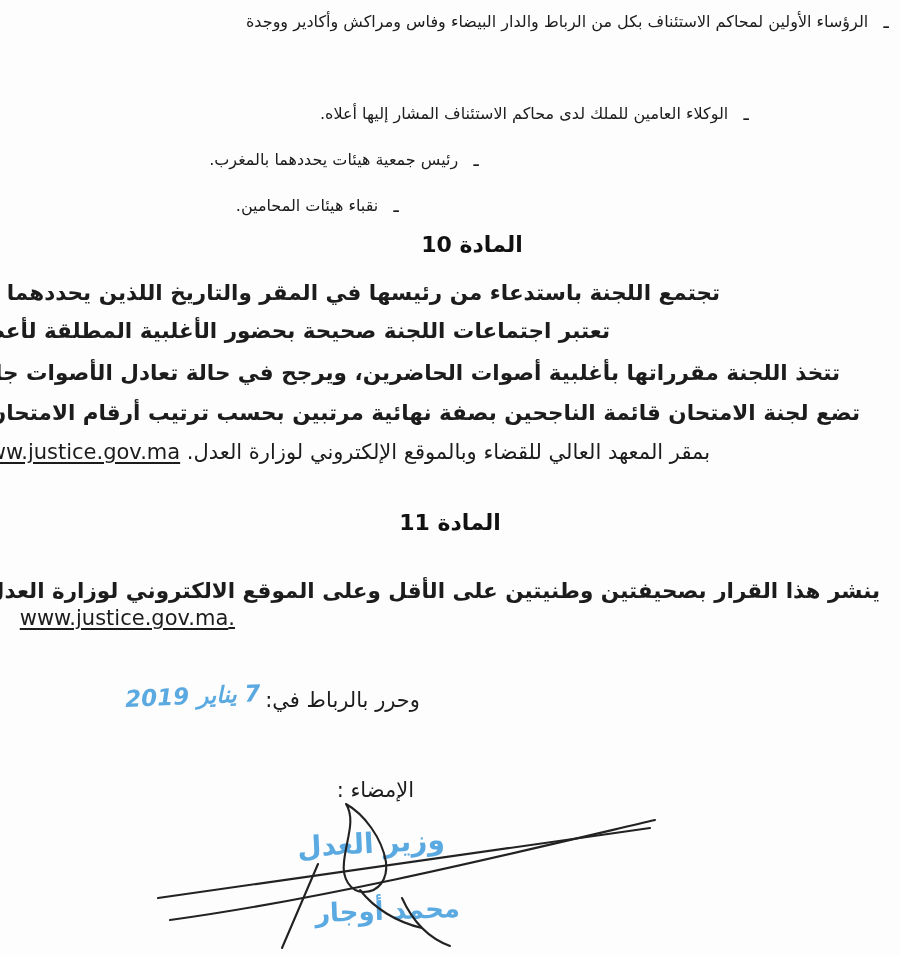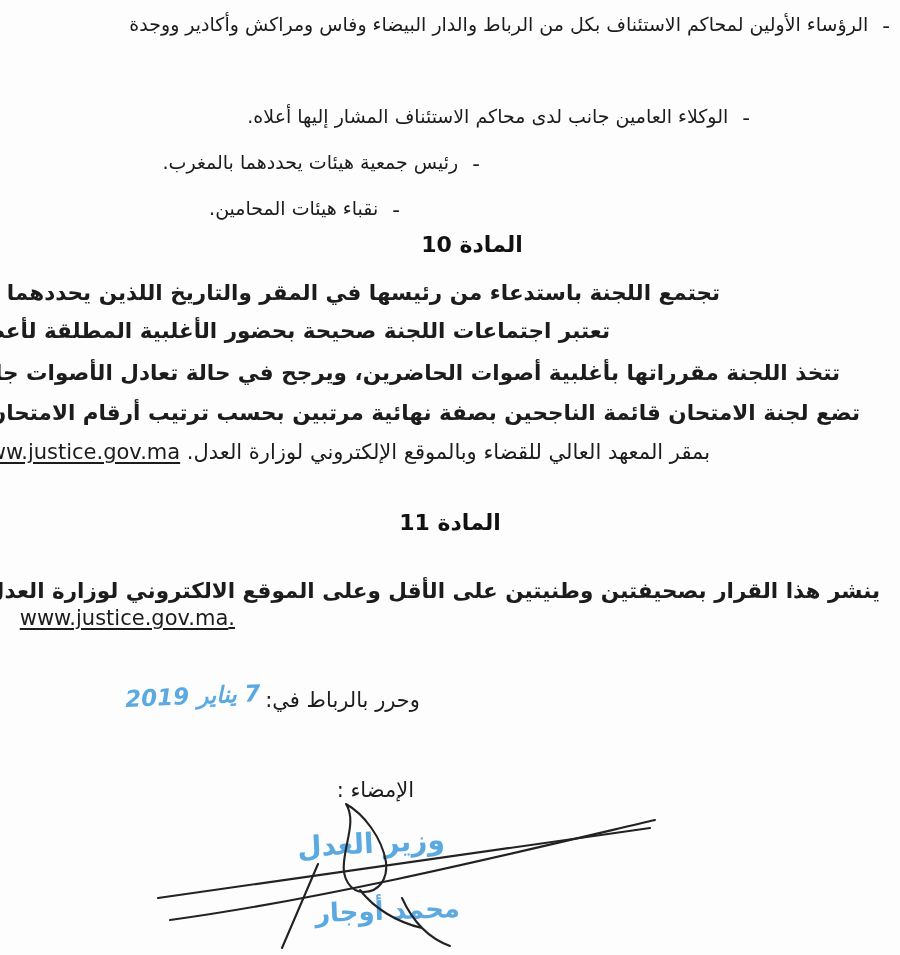--- a/index.html
+++ b/index.html
@@ -51,21 +51,21 @@
 
   .bullet-dash {
     font-size: 21.5px;
     line-height: 1.3;
     color: #1c1c1c;
     margin-left: 14px;
     user-select: none;
   }
 
   .bullet-text {
-    font-size: 19px;
+    font-size: 16px;
     line-height: 1.3;
     color: #1c1c1c;
   }
 
   .continuation {
     position: absolute;
     font-size: 21.5px;
     color: #1c1c1c;
     white-space: nowrap;
   }
@@ -159,21 +159,21 @@
 
 <div id="page">
 
   <div class="bullet-row" style="top:12px; right:10px;">
     <span class="bullet-dash">-</span>
     <span class="bullet-text">الرؤساء الأولين لمحاكم الاستئناف بكل من الرباط والدار البيضاء وفاس ومراكش وأكادير ووجدة</span>
   </div>
 
   <div class="bullet-row" style="top:104px; right:150px;">
     <span class="bullet-dash">-</span>
-    <span class="bullet-text">الوكلاء العامين جانب لدى محاكم الاستئناف المشار إليها أعلاه.</span>
+    <span class="bullet-text">الوكلاء العامين للملك لدى محاكم الاستئناف المشار إليها أعلاه.</span>
   </div>
 
   <div class="bullet-row" style="top:150px; right:420px;">
     <span class="bullet-dash">-</span>
     <span class="bullet-text">رئيس جمعية هيئات يحددهما بالمغرب.</span>
   </div>
 
   <div class="bullet-row" style="top:196px; right:500px;">
     <span class="bullet-dash">-</span>
     <span class="bullet-text">نقباء هيئات المحامين.</span>

